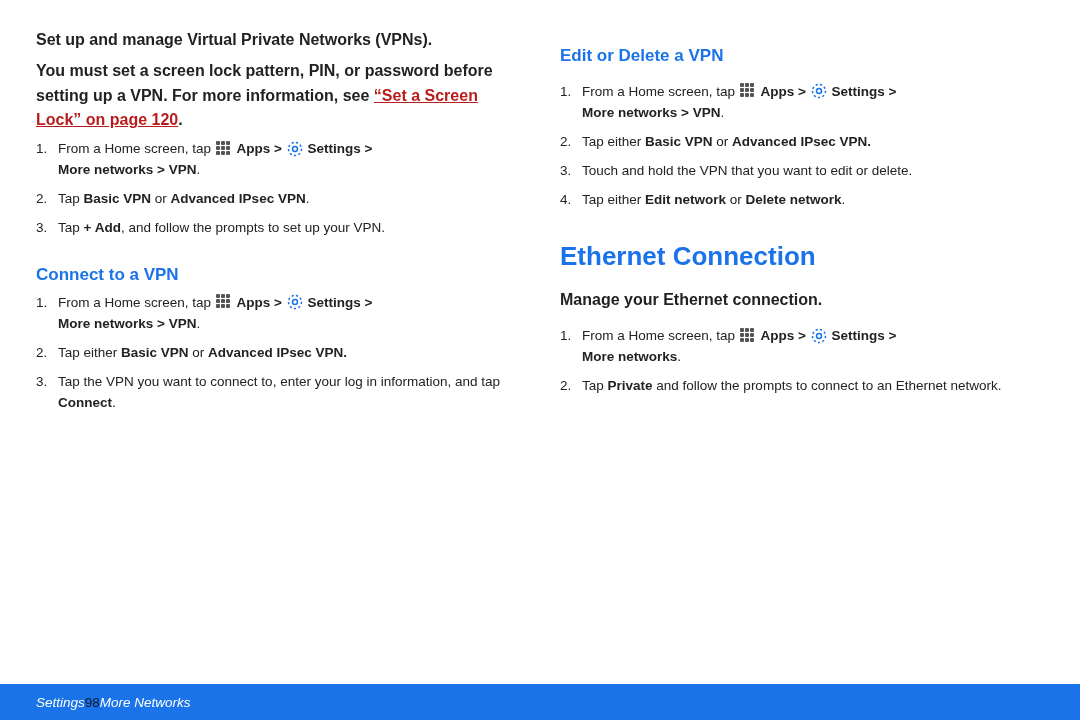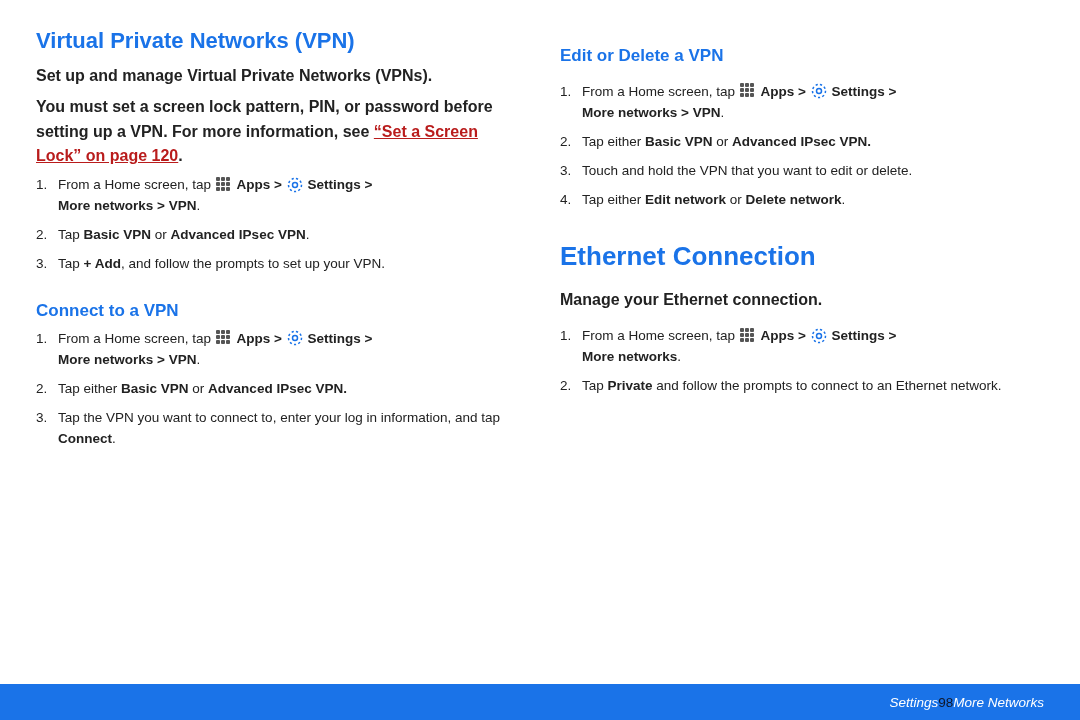--- a/index.html
+++ b/index.html
@@ -140,21 +140,21 @@
     .gear-svg {
       width: 16px;
       height: 16px;
     }
 
     .footer {
       height: 36px;
       background: #1a73e8;
       display: flex;
       align-items: center;
-      justify-content: flex-end;
+      justify-content: flex-start;
       padding: 0 36px;
       flex-shrink: 0;
     }
 
     .footer-text {
       color: #ffffff;
       font-size: 13.5px;
       font-style: italic;
     }
 
@@ -163,21 +163,20 @@
       font-size: 13.5px;
     }
   </style>
 </head>
 <body>
 
 <div class="main-content">
 
   <div class="left-column">
 
-    <div class="page-title">Virtual Private Networks (VPN)</div>
 
     <p class="intro-text">Set up and manage Virtual Private Networks (VPNs).</p>
 
     <p class="intro-text">
       <span>You must set a screen lock pattern, PIN, or password before setting up a VPN. For more information, see</span>
       <span class="link-text">“Set a Screen Lock” on page 120</span><span>.</span>
     </p>
 
 
     <ol class="ordered-list">

